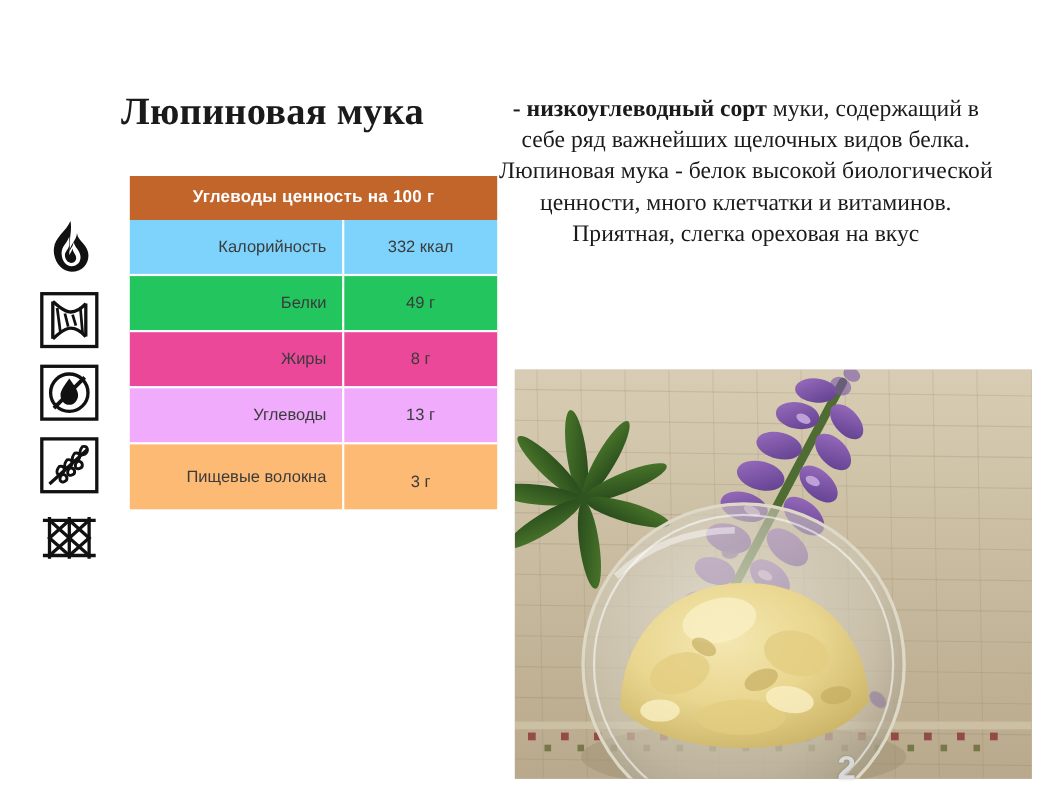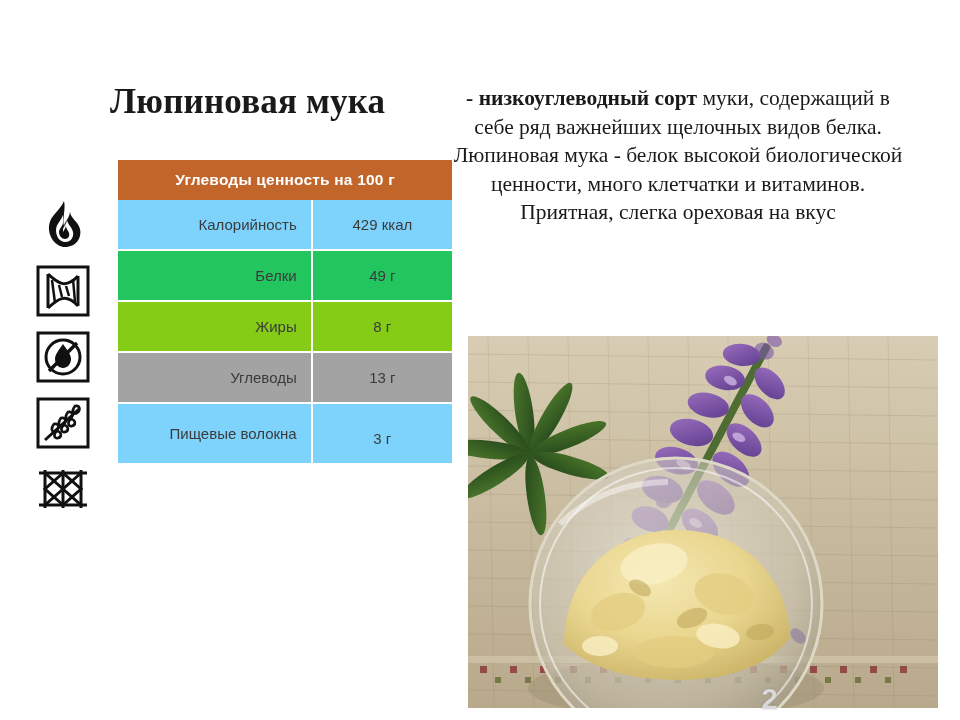--- a/index.html
+++ b/index.html
@@ -84,23 +84,23 @@
     text-align: right;
     width: 58%;
   }
   .nutri-table td.value {
     text-align: center;
     border-right: none;
     width: 42%;
   }
   .nutri-table tr.r0 td { background: #7dd3fc; }
   .nutri-table tr.r1 td { background: #22c55e; }
-  .nutri-table tr.r2 td { background: #84cc16; }
-  .nutri-table tr.r3 td { background: #a3a3a3; margin-top: 28px; }
-  .nutri-table tr.r4 td { background: #7dd3fc; }
+  .nutri-table tr.r2 td { background: #ec4899; }
+  .nutri-table tr.r3 td { background: #f0abfc; margin-top: 28px; }
+  .nutri-table tr.r4 td { background: #fdba74; }
   .nutri-table tr.r4 td.value { padding-top: 26px; }
   .nutri-table tr:last-child td { border-bottom: none; }
 
   
   .description {
     position: absolute;
     left: 444px;
     top: 84px;
     width: 468px;
     font-family: "Liberation Serif", serif;
@@ -211,21 +211,21 @@
 
   <table class="nutri-table">
     <thead>
       <tr>
         <th colspan="2">Углеводы ценность на 100 г</th>
       </tr>
     </thead>
     <tbody>
       <tr class="r0">
         <td class="label">Калорийность</td>
-        <td class="value">429  ккал</td>
+        <td class="value">332  ккал</td>
       </tr>
       <tr class="r1">
         <td class="label">Белки</td>
         <td class="value">49 г</td>
       </tr>
       <tr class="r2">
         <td class="label">Жиры</td>
         <td class="value">8 г</td>
       </tr>
       <tr class="r3">

